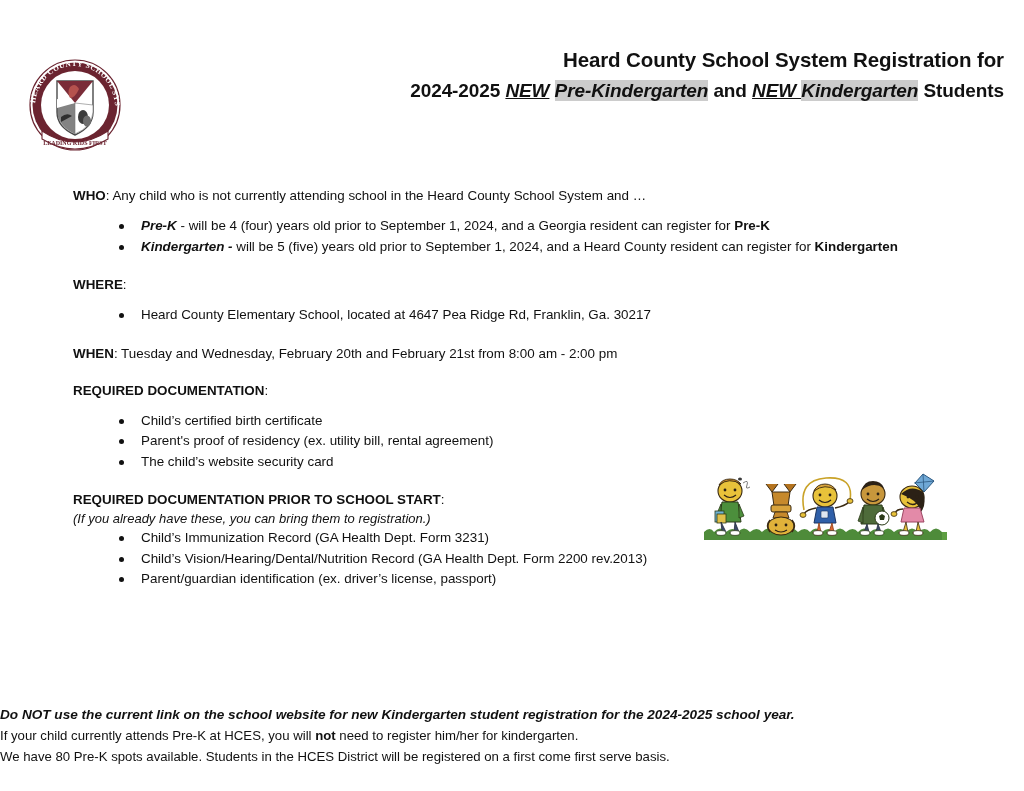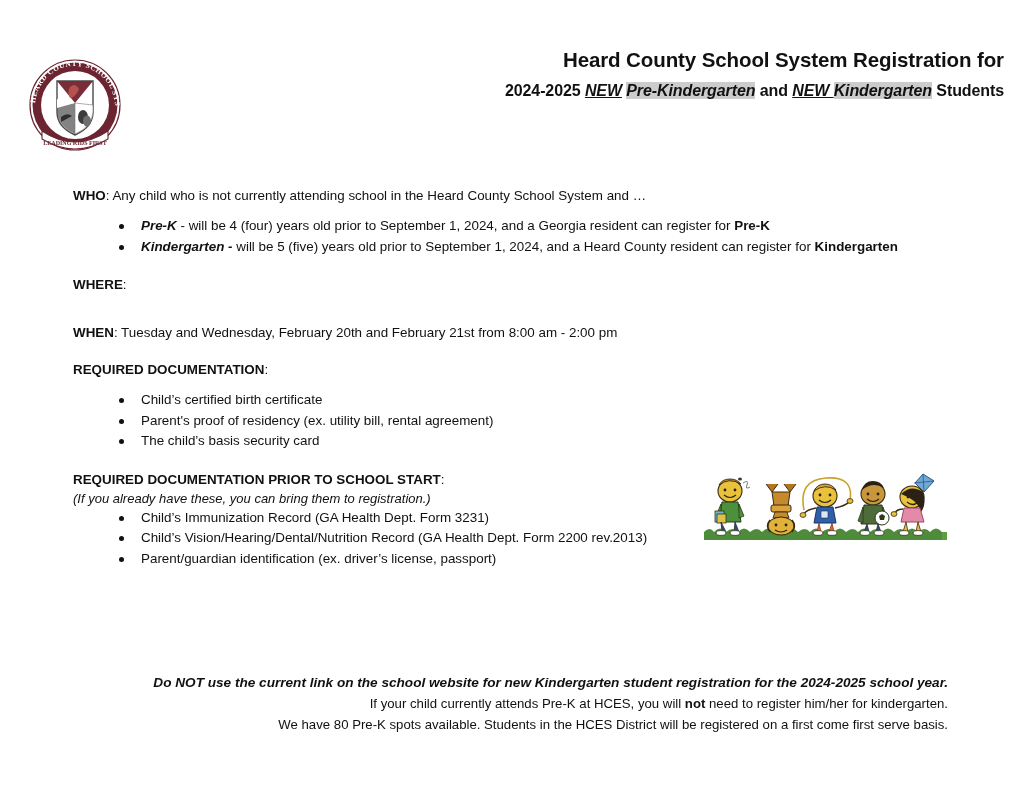--- a/index.html
+++ b/index.html
@@ -45,21 +45,21 @@
     padding-right: 20px;
   }
   .title-line {
     font-weight: bold;
     font-size: 20.5px;
     letter-spacing: -0.1px;
     line-height: 31px;
     white-space: nowrap;
   }
   .title-line-1 { font-size: 20.5px; }
-  .title-line-2 { font-size: 16px; }
+  .title-line-2 { font-size: 19px; }
 
   .u-newu {
     font-style: italic;
     text-decoration: underline;
     font-weight: bold;
   }
   .hl {
     background: #cccccc;
     font-style: italic;
     font-weight: bold;
@@ -125,23 +125,23 @@
     top: 464px;
     width: 243px;
     height: 78px;
   }
   .clipart svg { display: block; }
 
   
   .footer {
     position: absolute;
     left: 0;
-    top: 672px;
+    top: 704px;
     width: 948px;
-    text-align: right;
+    text-align: left;
     font-size: 13.2px;
     line-height: 21px;
   }
   .footer-line-1 {
     font-weight: bold;
     font-style: italic;
     font-size: 13.6px;
   }
   .footer-line-2, .footer-line-3 {
   }
@@ -294,35 +294,38 @@
       <li><span class="bi">Pre-K</span><span> - will be 4 (four) years old prior to September 1, 2024, and a Georgia resident can register for </span><b>Pre-K</b></li>
       <li><span class="bi">Kindergarten -</span><span> will be 5 (five) years old prior to September 1, 2024, and a Heard County resident can register for </span><b>Kindergarten</b></li>
     </ul>
 
     <div class="gap-md"></div>
 
     <p class="para"><span class="section-label">WHERE</span><span>:</span></p>
 
     <div class="gap-sm"></div>
 
+    <ul class="bullets">
+      <li><span>Heard County Elementary School, located at 4647 Pea Ridge Rd, Franklin, Ga. 30217</span></li>
+    </ul>
 
     <div class="gap-md"></div>
 
     <p class="para"><span class="section-label">WHEN</span><span>: Tuesday and Wednesday, February 20th and February 21st from 8:00 am - 2:00 pm</span></p>
 
     <div class="gap-md"></div>
 
     <p class="para"><span class="section-label">REQUIRED DOCUMENTATION</span><span>:</span></p>
 
     <div class="gap-sm"></div>
 
     <ul class="bullets">
       <li><span>Child’s certified birth certificate</span></li>
       <li><span>Parent's proof of residency (ex. utility bill, rental agreement)</span></li>
-      <li><span>The child’s basis security card</span></li>
+      <li><span>The child’s website security card</span></li>
     </ul>
 
     <div class="gap-md"></div>
 
     <p class="para"><span class="section-label">REQUIRED DOCUMENTATION PRIOR TO SCHOOL START</span><span>:</span></p>
 
     <p class="para note-italic">(If you already have these, you can bring them to registration.)</p>
 
     <ul class="bullets tight">
       <li><span>Child’s Immunization Record (GA Health Dept. Form 3231)</span></li>

